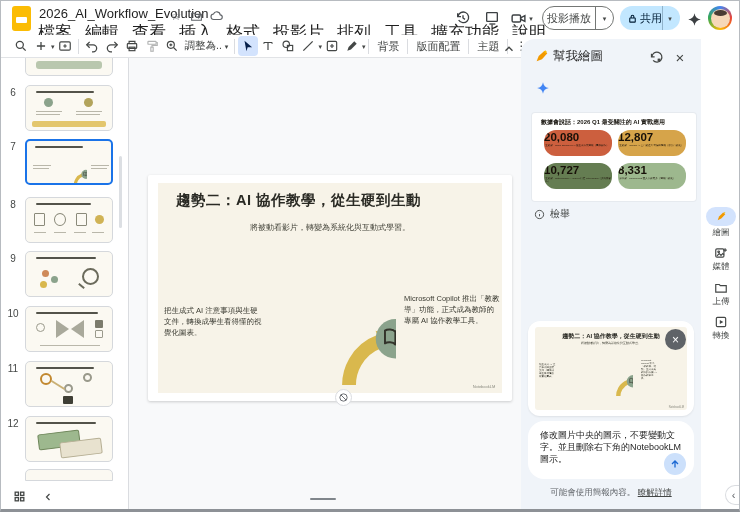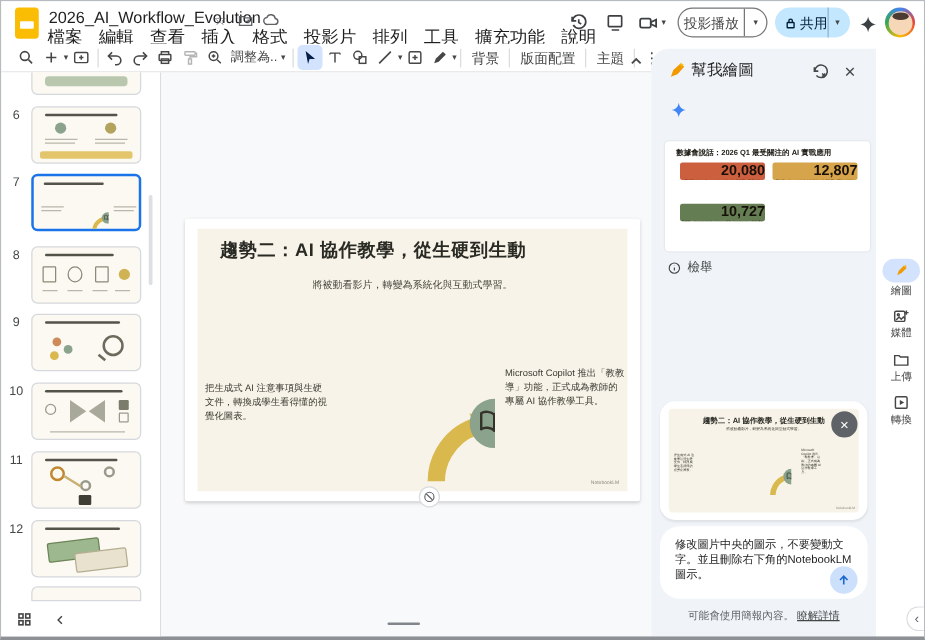--- a/index.html
+++ b/index.html
@@ -5,21 +5,21 @@
   *{margin:0;padding:0;box-sizing:border-box}
   html,body{background:#e9eaee;font-family:"Liberation Sans","DejaVu Sans",sans-serif}
   .app{position:relative;width:740px;height:512px;background:#fff;border:1px solid #b7bbc0;border-bottom:3px solid #8d9196;overflow:hidden}
 
   
   .topbar{position:absolute;left:0;top:0;width:740px;height:34px;background:#fff}
   .logo{position:absolute;left:11px;top:5px;width:19px;height:25px;background:#fbbc04;border-radius:3px}
   .logo::after{content:"";position:absolute;left:4px;top:11px;width:11px;height:6px;background:#fff;border-radius:1px}
   .doc-title{position:absolute;left:38px;top:5px;font-size:13px;color:#1f1f1f}
   .title-ico{position:absolute;top:8px;width:14px;height:14px;color:#5f6368;display:flex;align-items:center;justify-content:center;font-size:12px}
-  .menus{position:absolute;left:37px;top:20px;display:flex;gap:13px;font-size:14px;color:#1f1f1f}
+  .menus{position:absolute;left:37px;top:20px;display:flex;gap:13px;font-size:17px;color:#1f1f1f}
   .menus span{cursor:default}
   .tb-ico{position:absolute;top:7px;width:20px;height:20px;color:#3c4043;display:flex;align-items:center;justify-content:center}
   .caret{font-size:7px;color:#444746;line-height:1}
   .pill{position:absolute;top:5px;height:24px;display:flex;align-items:center;border-radius:12px;font-size:11px}
   .present{left:541px;width:72px;border:1px solid #747775;color:#444746}
   .present .lbl{flex:1;text-align:center}
   .present .dd{width:18px;text-align:center;border-left:1px solid #747775;height:100%;display:flex;align-items:center;justify-content:center}
   .share{left:619px;width:60px;background:#c2e7ff;color:#001d35}
   .share .lk{margin:0 2px 0 7px;display:flex}
   .share .dd{width:15px;height:100%;display:flex;align-items:center;justify-content:center;border-left:1px solid rgba(0,29,53,.25)}
@@ -60,21 +60,21 @@
   .notes-handle{position:absolute;left:181px;top:440px;width:26px;height:2px;background:#80868b;border-radius:1px}
 
   
   .panel{position:absolute;left:520px;top:38px;width:180px;height:474px;background:#f0f4f9;border-radius:14px 0 0 0}
   .p-title{position:absolute;left:32px;top:9px;font-size:12.5px;font-weight:500;color:#1f1f1f}
   .p-ico{position:absolute;width:18px;height:18px;display:flex;align-items:center;justify-content:center;color:#444746}
   .p-spark{position:absolute;left:15px;top:42px;width:14px;height:14px}
   .p-prompt{position:absolute;left:13px;top:46px;width:158px;font-size:9px;line-height:11.5px;color:#1f1f1f}
   .stats{position:absolute;left:11px;top:74px;width:164px;height:88px;background:#fff;border-radius:3px;box-shadow:0 0 0 1px rgba(0,0,0,.04)}
   .stats-title{position:absolute;left:9px;top:5px;font-size:6px;font-weight:bold;color:#23201a;white-space:nowrap}
-  .scard{position:absolute;width:68px;height:14px;border-radius:2px;text-align:right;overflow:hidden}
+  .scard{position:absolute;width:68px;height:26px;border-radius:12px;text-align:left;overflow:hidden}
   .scard .v{font-size:11.5px;font-weight:bold;color:#171008;line-height:13px;margin-top:1px}
   .scard .n{font-size:6px;line-height:6.5px;color:#231a10;transform:scale(.42);transform-origin:50% 0;width:230%;margin-left:-65%}
   .report{position:absolute;left:13px;top:168px;display:flex;align-items:center;gap:5px;font-size:10px;color:#444746}
   .ctx-card{position:absolute;left:7px;top:282px;width:166px;height:95px;background:#fff;border-radius:12px;box-shadow:0 1px 2px rgba(0,0,0,.08)}
   .mini{position:absolute;left:7px;top:6px;width:152px;height:83px;background:#f7f3e8;border-radius:3px;overflow:hidden}
   .mini .mt{position:absolute;left:0;top:5px;width:100%;text-align:center;font-size:6px;font-weight:bold;color:#2a2a24}
   .mini .ms{position:absolute;left:0;top:14px;width:100%;text-align:center;font-size:6px;color:#45453b;transform:scale(.5);transform-origin:50% 0}
   .mini .mn{position:absolute;width:40px;font-size:6px;line-height:7px;color:#3b3b32;transform:scale(.42);transform-origin:0 0}
   .mini .mw{position:absolute;right:3px;bottom:2px;font-size:6px;color:#8b8b80;transform:scale(.45);transform-origin:100% 100%;white-space:nowrap}
   .card-x{position:absolute;left:137px;top:8px;width:21px;height:21px;border-radius:50%;background:#5f6368;color:#fff;font-size:12px;display:flex;align-items:center;justify-content:center}
@@ -461,20 +461,24 @@
         <div class="n">互動數 · Nano Banana 2 一鍵生成專業簡報（圖像創作）</div>
       </div>
       <div class="scard" style="left:86px;top:17px;background:#d6a44a">
         <div class="v">12,807</div>
         <div class="n">互動數 · Claude AI 全自動產出可編輯簡報（辦公自動化）</div>
       </div>
       <div class="scard" style="left:12px;top:50px;background:#657d52">
         <div class="v">10,727</div>
         <div class="n">互動數 · NotebookLM + Canva 打造 Storyboard（多媒體創作）</div>
       </div>
+      <div class="scard" style="left:86px;top:50px;background:#9db88e">
+        <div class="v">8,331</div>
+        <div class="n">分享數 · PowerPoint 匯入人數最多（簡報自動化）</div>
+      </div>
     </div>
 
     <div class="report">
       <svg viewBox="0 0 24 24" width="11" height="11" fill="none" stroke="currentColor" stroke-width="2">
           <circle cx="12" cy="12" r="9"></circle>
           <path d="M12 11v5M12 7.5v.5"></path>
         </svg>
       <span>檢舉</span>
     </div>
 

